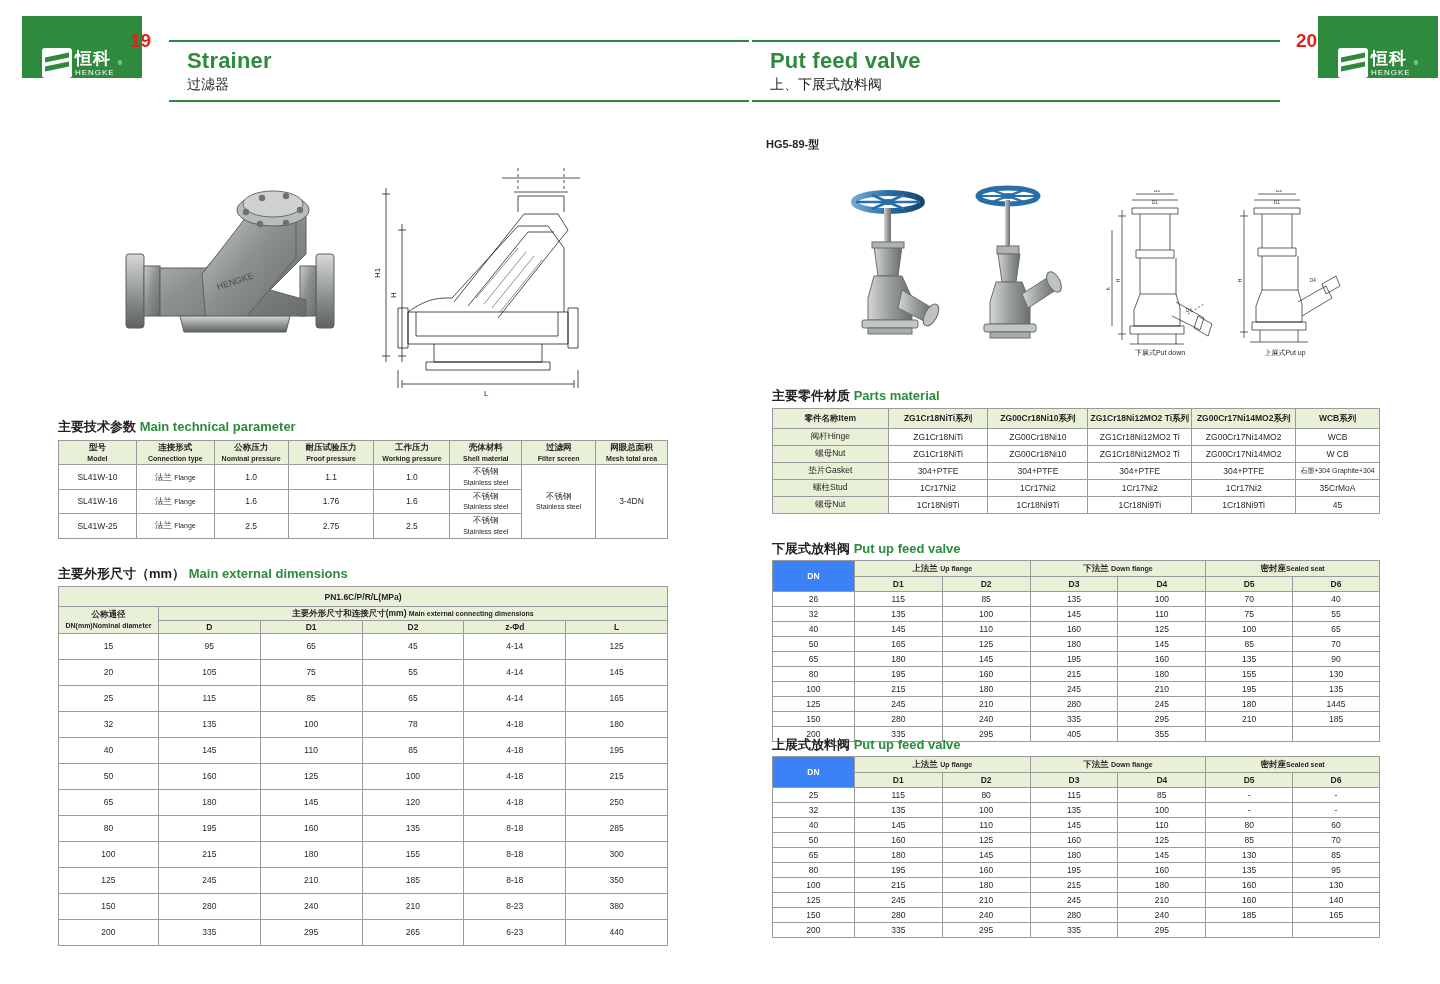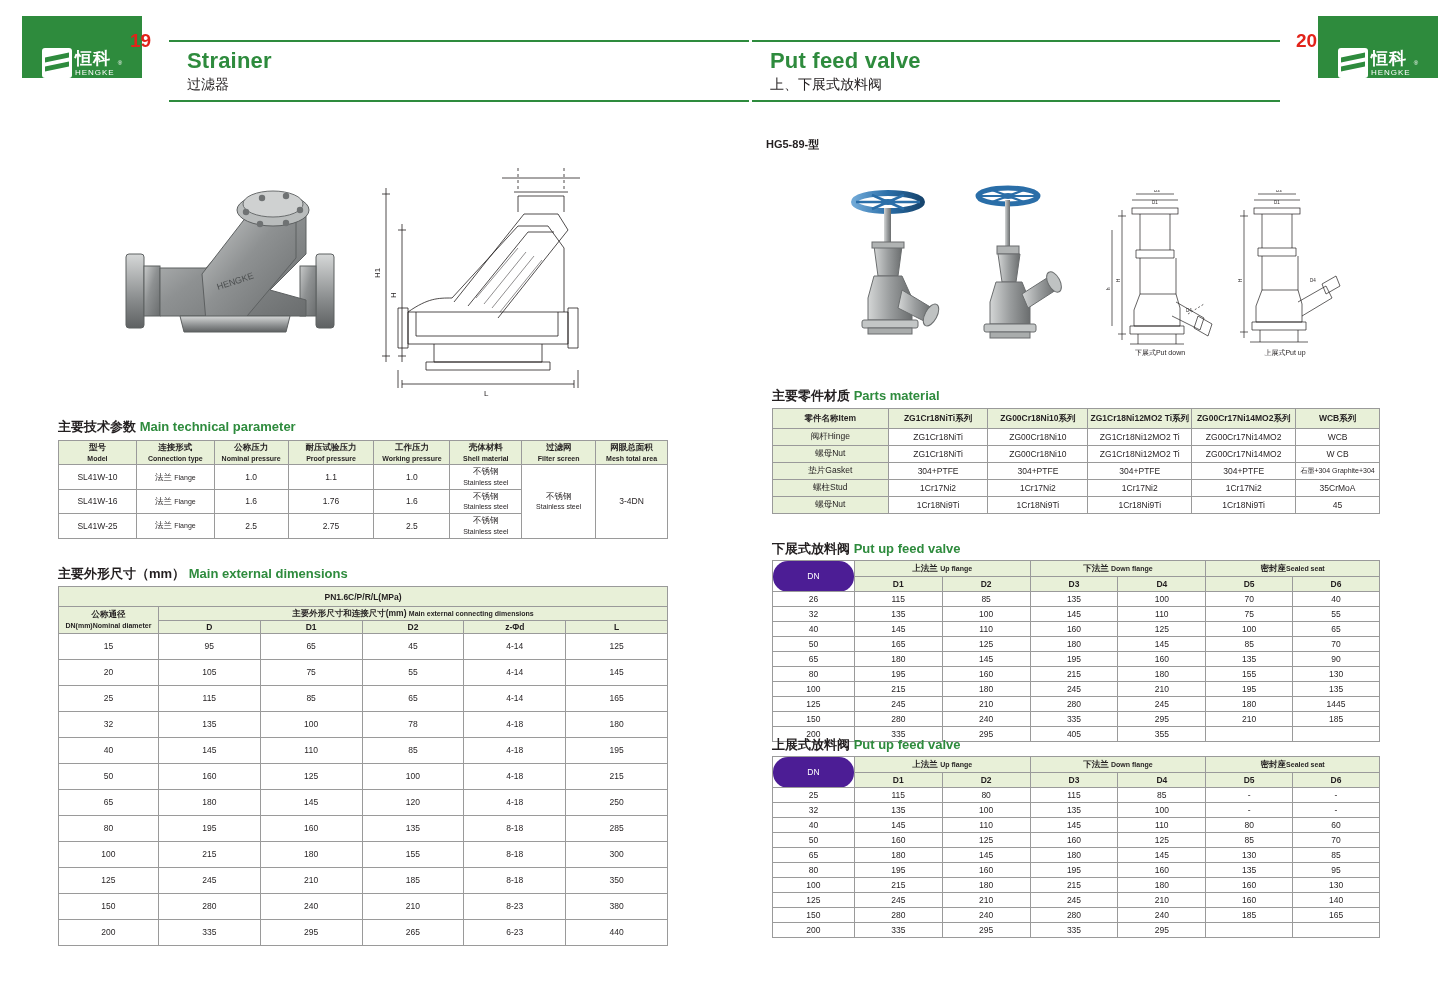--- a/index.html
+++ b/index.html
@@ -56,21 +56,21 @@
 
   
   .sec-head { position:absolute; font-size:13px; font-weight:bold; }
   .sec-head .cn { color:#231f20; }
   .sec-head .en { color:#2e8b3d; }
 
   
   table { border-collapse:collapse; position:absolute; font-size:8.5px; }
   table td, table th { border:1px solid #9a9a9a; text-align:center; vertical-align:middle; padding:1px 2px; font-weight:normal; }
   .hdr-green { background:#e8f0d8; font-weight:bold; }
-  .hdr-dark { background:#4c1d95; color:#ffffff; font-weight:normal;border-radius:15px; }
+  .hdr-dark { background:#3b82f6; color:#ffffff; font-weight:bold; }
   .lbl-green { background:#e8f0d8; font-weight:bold; }
   .two-line { line-height:1.25; }
   .sm { font-size:7px; }
 
   
   .fig { position:absolute; }
   .cn-label { font-size:7px; color:#231f20; }
   .hg-model { position:absolute; left:766px; top:137px; font-size:11px; font-weight:bold; color:#231f20; }
   svg { display:block; }
 </style>

